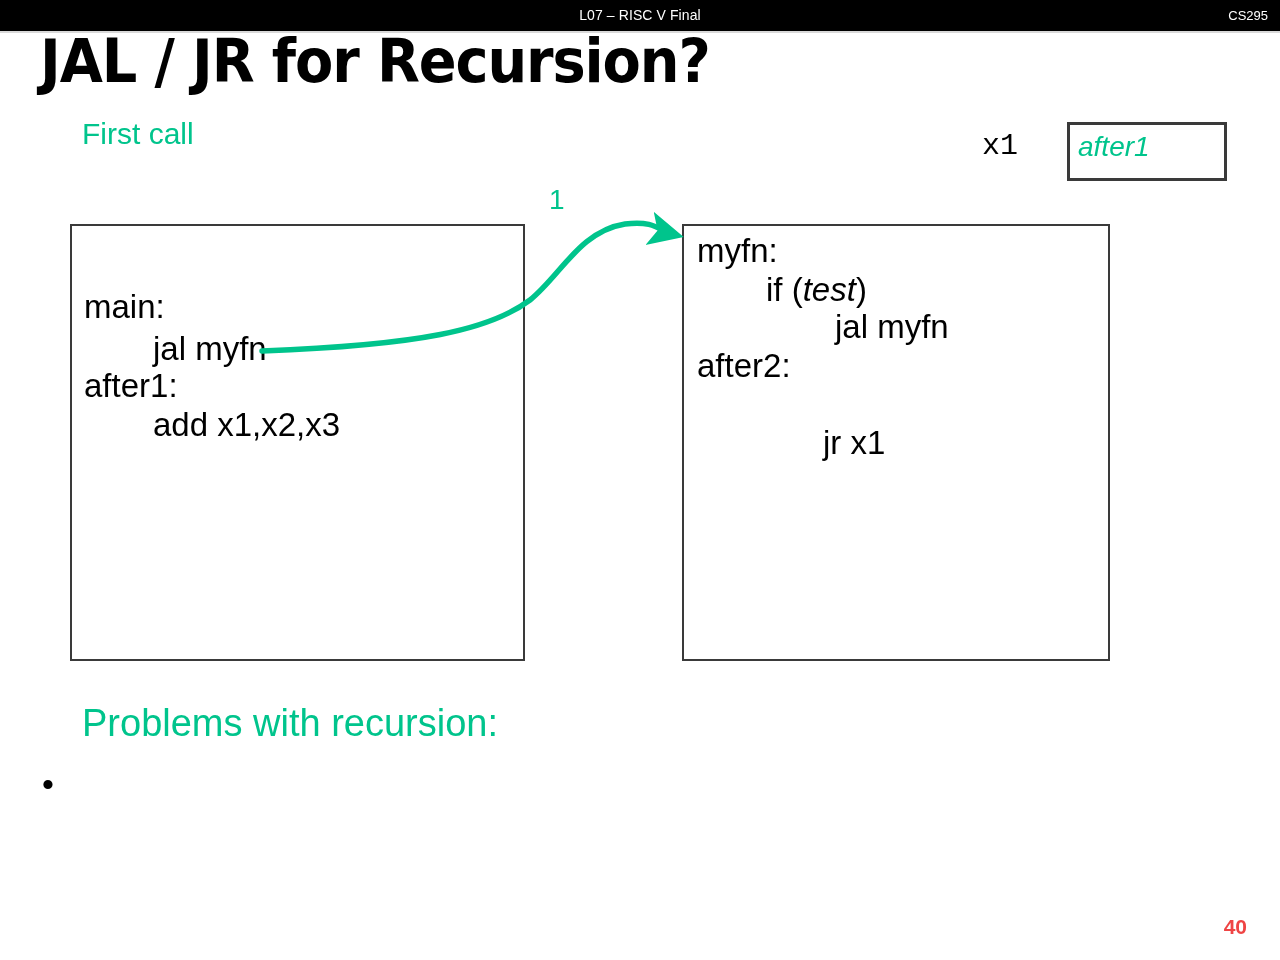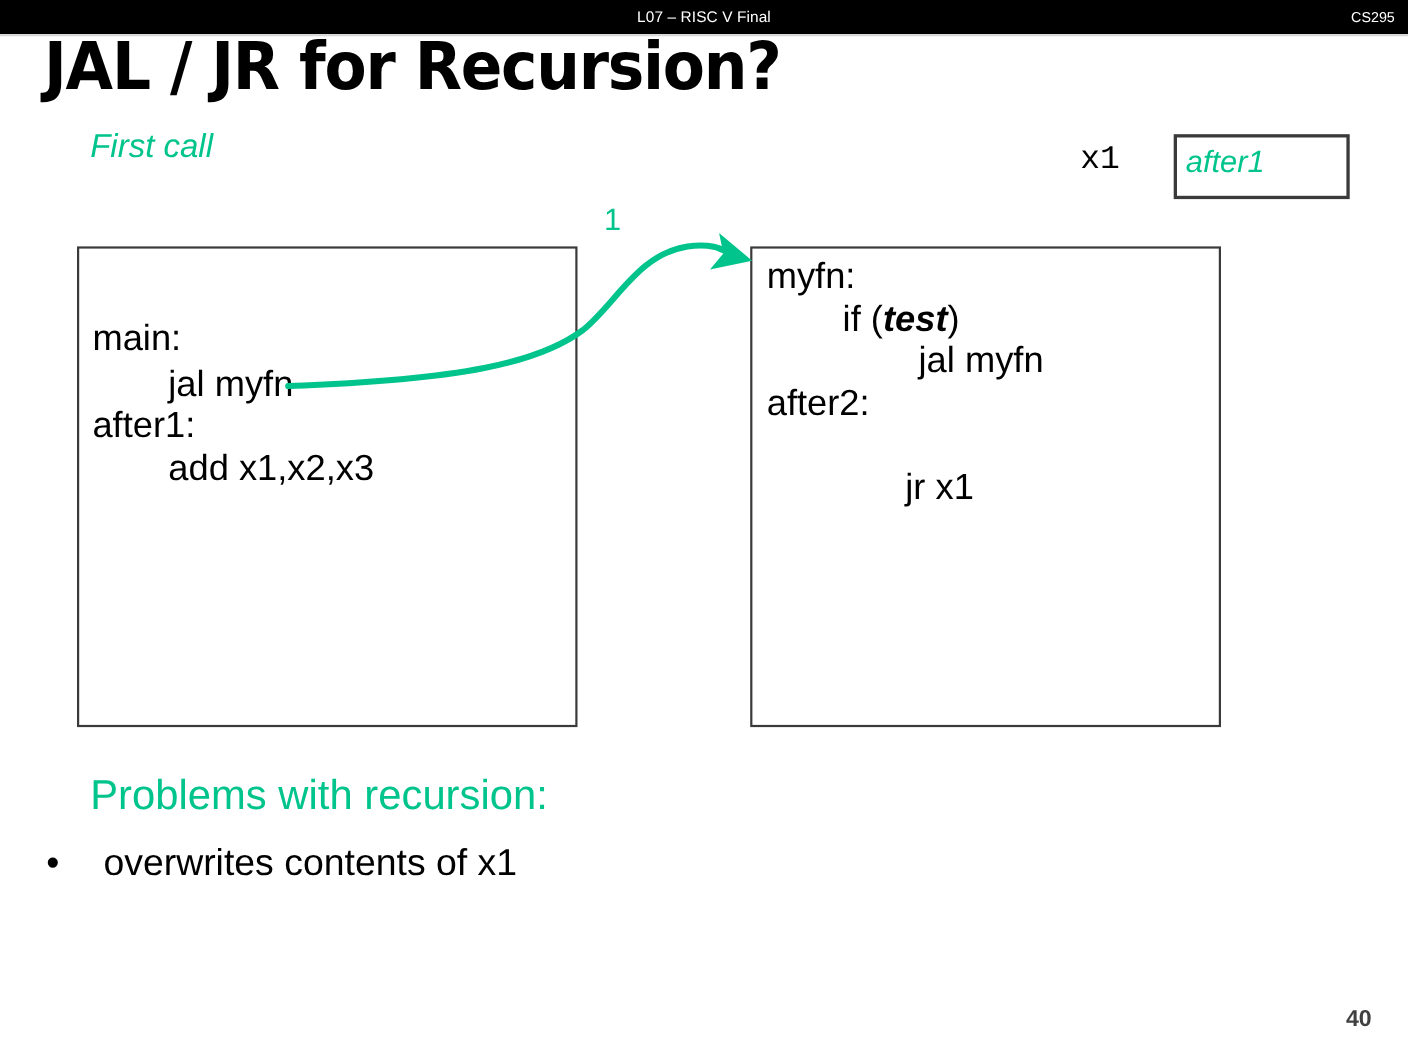--- a/index.html
+++ b/index.html
@@ -72,21 +72,20 @@
     transform: scaleX(0.93);
     transform-origin: left top;
   }
 
   
   .first-call {
     position: absolute;
     left: 82px;
     top: 117px;
     font-size: 30px;
-    font-style: italic;
     color: #00C48C;
     white-space: nowrap;
   }
 
   
   .reg-label {
     position: absolute;
     left: 982px;
     top: 129px;
     font-size: 30px;
@@ -133,21 +132,21 @@
     width: 428px;
     height: 437px;
   }
   .code-line {
     position: absolute;
     font-size: 33px;
     line-height: 29px;
     color: #000000;
     white-space: pre;
   }
-  .code-line .kw-italic { font-style: italic; font-weight: bold; }
+  .code-line .kw-italic { font-style: italic; }
 
   
   .arrow-layer {
     position: absolute;
     left: 0;
     top: 0;
     width: 1280px;
     height: 960px;
     pointer-events: none;
   }
@@ -191,21 +190,21 @@
     color: #000000;
   }
 
   
   .page-number {
     position: absolute;
     right: 33px;
     bottom: 21px;
     font-size: 21px;
     font-weight: bold;
-    color: #404040;
+    color: #ef4444;
   }
 </style>
 </head>
 <body>
 
 <div class="header-bar"></div>
 <div class="header-center">L07 – RISC V Final</div>
 <div class="header-right">CS295</div>
 <div class="header-underline"></div>
 
@@ -236,16 +235,15 @@
       <path d="M0,0.4 L6.4,3.5 L0,6.6 L1.5,3.5 Z" fill="#00C48C"></path>
     </marker>
   </defs>
   <path d="M 262,351 C 420,345 490,330 530,300 C 560,276 580,231 625,224 C 655,220 660,231 672,234" fill="none" stroke="#00C48C" stroke-width="5.5" stroke-linecap="round" marker-end="url(#arrowHeadGreen)"></path>
 </svg>
 <div class="arrow-label">1</div>
 
 <div class="notes-heading">Problems with recursion:</div>
 <div class="bullet-row">
   <span class="bullet-dot">•</span>
-  <span class="bullet-text">overwrites contents of x1</span>
 </div>
 
 <div class="page-number">40</div>
 
 </body></html>

